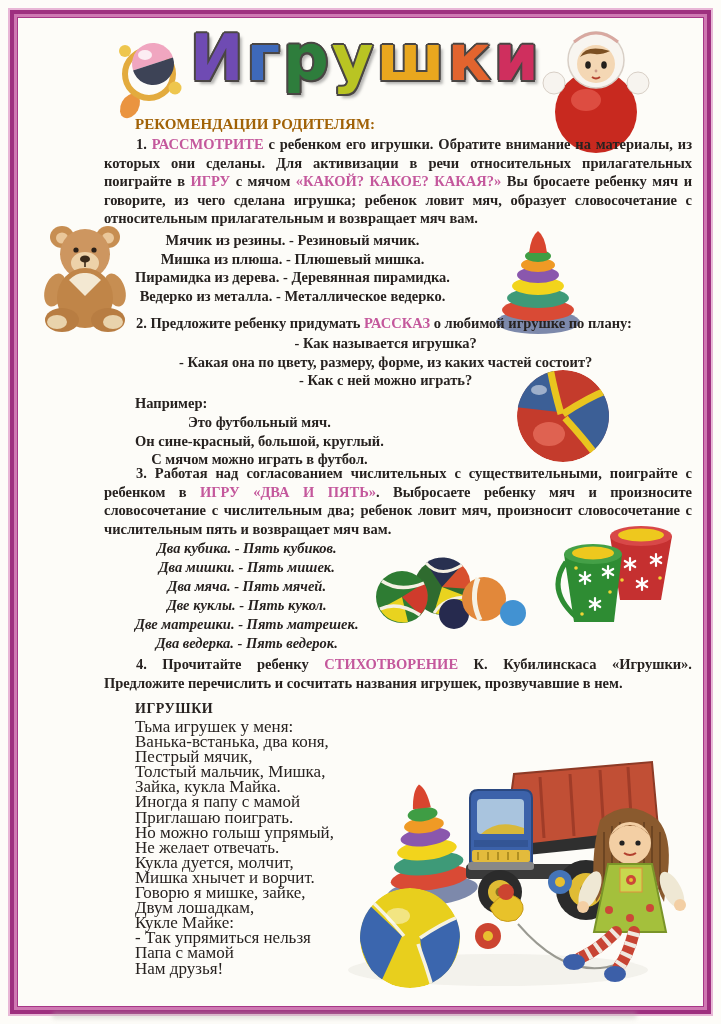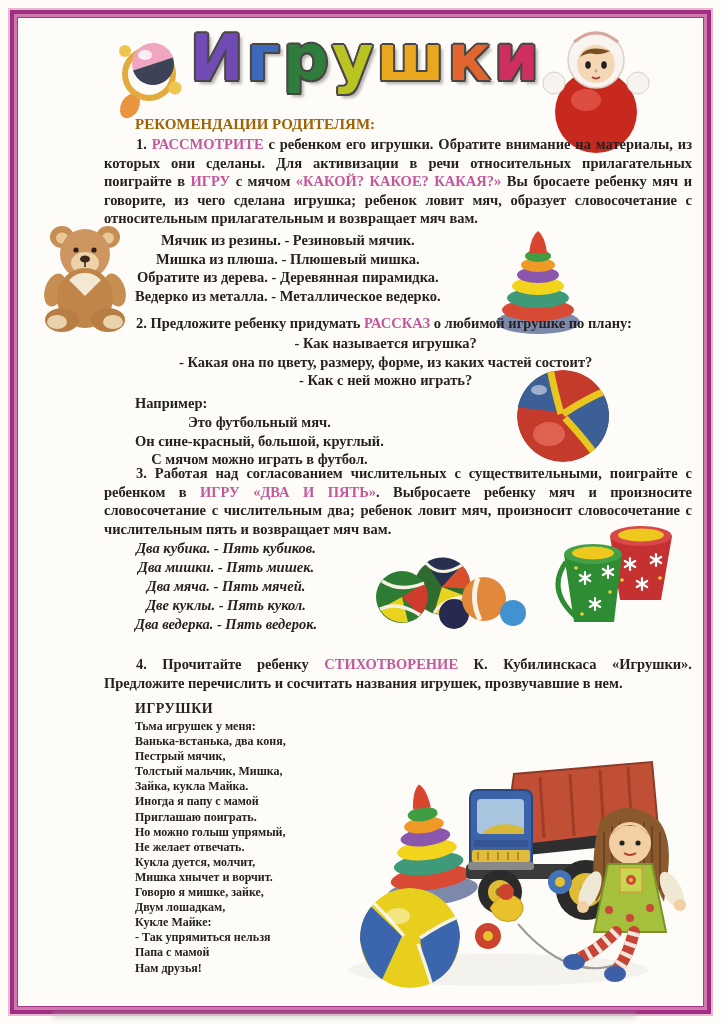--- a/index.html
+++ b/index.html
@@ -29,21 +29,21 @@
       1.5px 1.5px 0 #4a4644,-1.5px -1.5px 0 #4a4644,1.5px -1.5px 0 #4a4644,-1.5px 1.5px 0 #4a4644,
       4px 4px 3px rgba(90,90,90,.45);
   }
   .rec{left:135px;top:116px;font-size:15px;font-weight:bold;color:#a16207;}
   .bt{font-weight:bold;font-size:14.5px;line-height:18.5px;text-align:center;}
   .just{text-align:justify;width:588px;left:104px;}
   .ind{text-indent:32px;}
   .pink{color:#c4589c;margin-top:32px;}
   .list div{white-space:nowrap;}
   .pairs div{line-height:19px;font-style:italic;}
-  .poem{font-weight:bold;font-size:12px;line-height:15.1px;}
+  .poem{font-weight:normal;font-size:17px;line-height:15.1px;}
   .poem-title{left:135px;top:701px;font-size:14px;font-weight:bold;letter-spacing:.5px;}
   p{margin:0;}
   .smudge{position:absolute;left:52px;right:84px;bottom:5px;height:7px;background:#b9b9b3;opacity:.35;filter:blur(2px);border-radius:4px;}
 </style>
 </head>
 <body>
 
 <div class="frame"></div>
 
 <svg class="abs" style="left:103px;top:30px" width="94" height="94" viewBox="0 0 94 94">
@@ -99,21 +99,21 @@
   <path d="M41 60 L57 76 L73 60 Q65 52 57 53 Q49 52 41 60 Z" fill="#f3e8d2"></path>
   <ellipse cx="34" cy="100" rx="17" ry="12" fill="#b87d42"></ellipse>
   <ellipse cx="80" cy="100" rx="17" ry="12" fill="#b87d42"></ellipse>
   <ellipse cx="29" cy="102" rx="10" ry="7" fill="#e9d3ac"></ellipse>
   <ellipse cx="85" cy="102" rx="10" ry="7" fill="#e9d3ac"></ellipse>
 </svg>
 
 <div class="abs bt list" style="left:135px;top:231px;line-height:18.5px">
   <div>Мячик из резины. - Резиновый мячик.</div>
   <div>Мишка из плюша. - Плюшевый мишка.</div>
-  <div>Обратите из дерева. - Деревянная пирамидка.</div>
+  <div>Пирамидка из дерева. - Деревянная пирамидка.</div>
   <div>Ведерко из металла. - Металлическое ведерко.</div>
 </div>
 
 <svg class="abs" style="left:478px;top:226px" width="120" height="112" viewBox="0 0 120 112">
   <ellipse cx="60" cy="96" rx="42" ry="12" fill="#7d89ab"></ellipse>
   <ellipse cx="60" cy="84" rx="36" ry="11" fill="#d94a35"></ellipse>
   <ellipse cx="60" cy="72" rx="31" ry="10" fill="#3e9a78"></ellipse>
   <ellipse cx="60" cy="60" rx="26" ry="9" fill="#f2d41c"></ellipse>
   <ellipse cx="60" cy="49" rx="21" ry="8" fill="#8a57ad"></ellipse>
   <ellipse cx="60" cy="39" rx="17" ry="7" fill="#ef9a25"></ellipse>
@@ -153,20 +153,21 @@
   </g>
 </svg>
 
 <p class="abs bt just ind" style="top:464px"><span>3. Работая над согласованием числительных с существительными, поиграйте с ребенком в </span><span class="pink">ИГРУ «ДВА И ПЯТЬ»</span><span>. Выбросаете ребенку мяч и произносите словосочетание с числительным два; ребенок ловит мяч, произносит словосочетание с числительным пять и возвращает мяч вам.</span></p>
 
 <div class="abs bt list pairs" style="left:135px;top:539px">
   <div>Два кубика. - Пять кубиков.</div>
   <div>Два мишки. - Пять мишек.</div>
   <div>Два мяча. - Пять мячей.</div>
   <div>Две куклы. - Пять кукол.</div>
+  <div>Две матрешки. - Пять матрешек.</div>
   <div>Два ведерка. - Пять ведерок.</div>
 </div>
 
 <svg class="abs" style="left:374px;top:553px" width="152" height="78" viewBox="0 0 152 78">
   <circle cx="68" cy="34" r="28" fill="#2f6b2f"></circle>
   <path d="M68 34 L52 10 A28 28 0 0 1 88 12 Z" fill="#283050"></path>
   <path d="M68 34 L88 12 A28 28 0 0 1 96 36 Z" fill="#d84f2e"></path>
   <path d="M68 34 L60 60 A28 28 0 0 0 94 44 Z" fill="#e9d31f"></path>
   <path d="M52 10 Q66 26 88 12 M60 60 Q70 44 94 44" stroke="#f4f0e2" stroke-width="3" fill="none"></path>
   <circle cx="28" cy="44" r="26" fill="#2e7c33"></circle>

